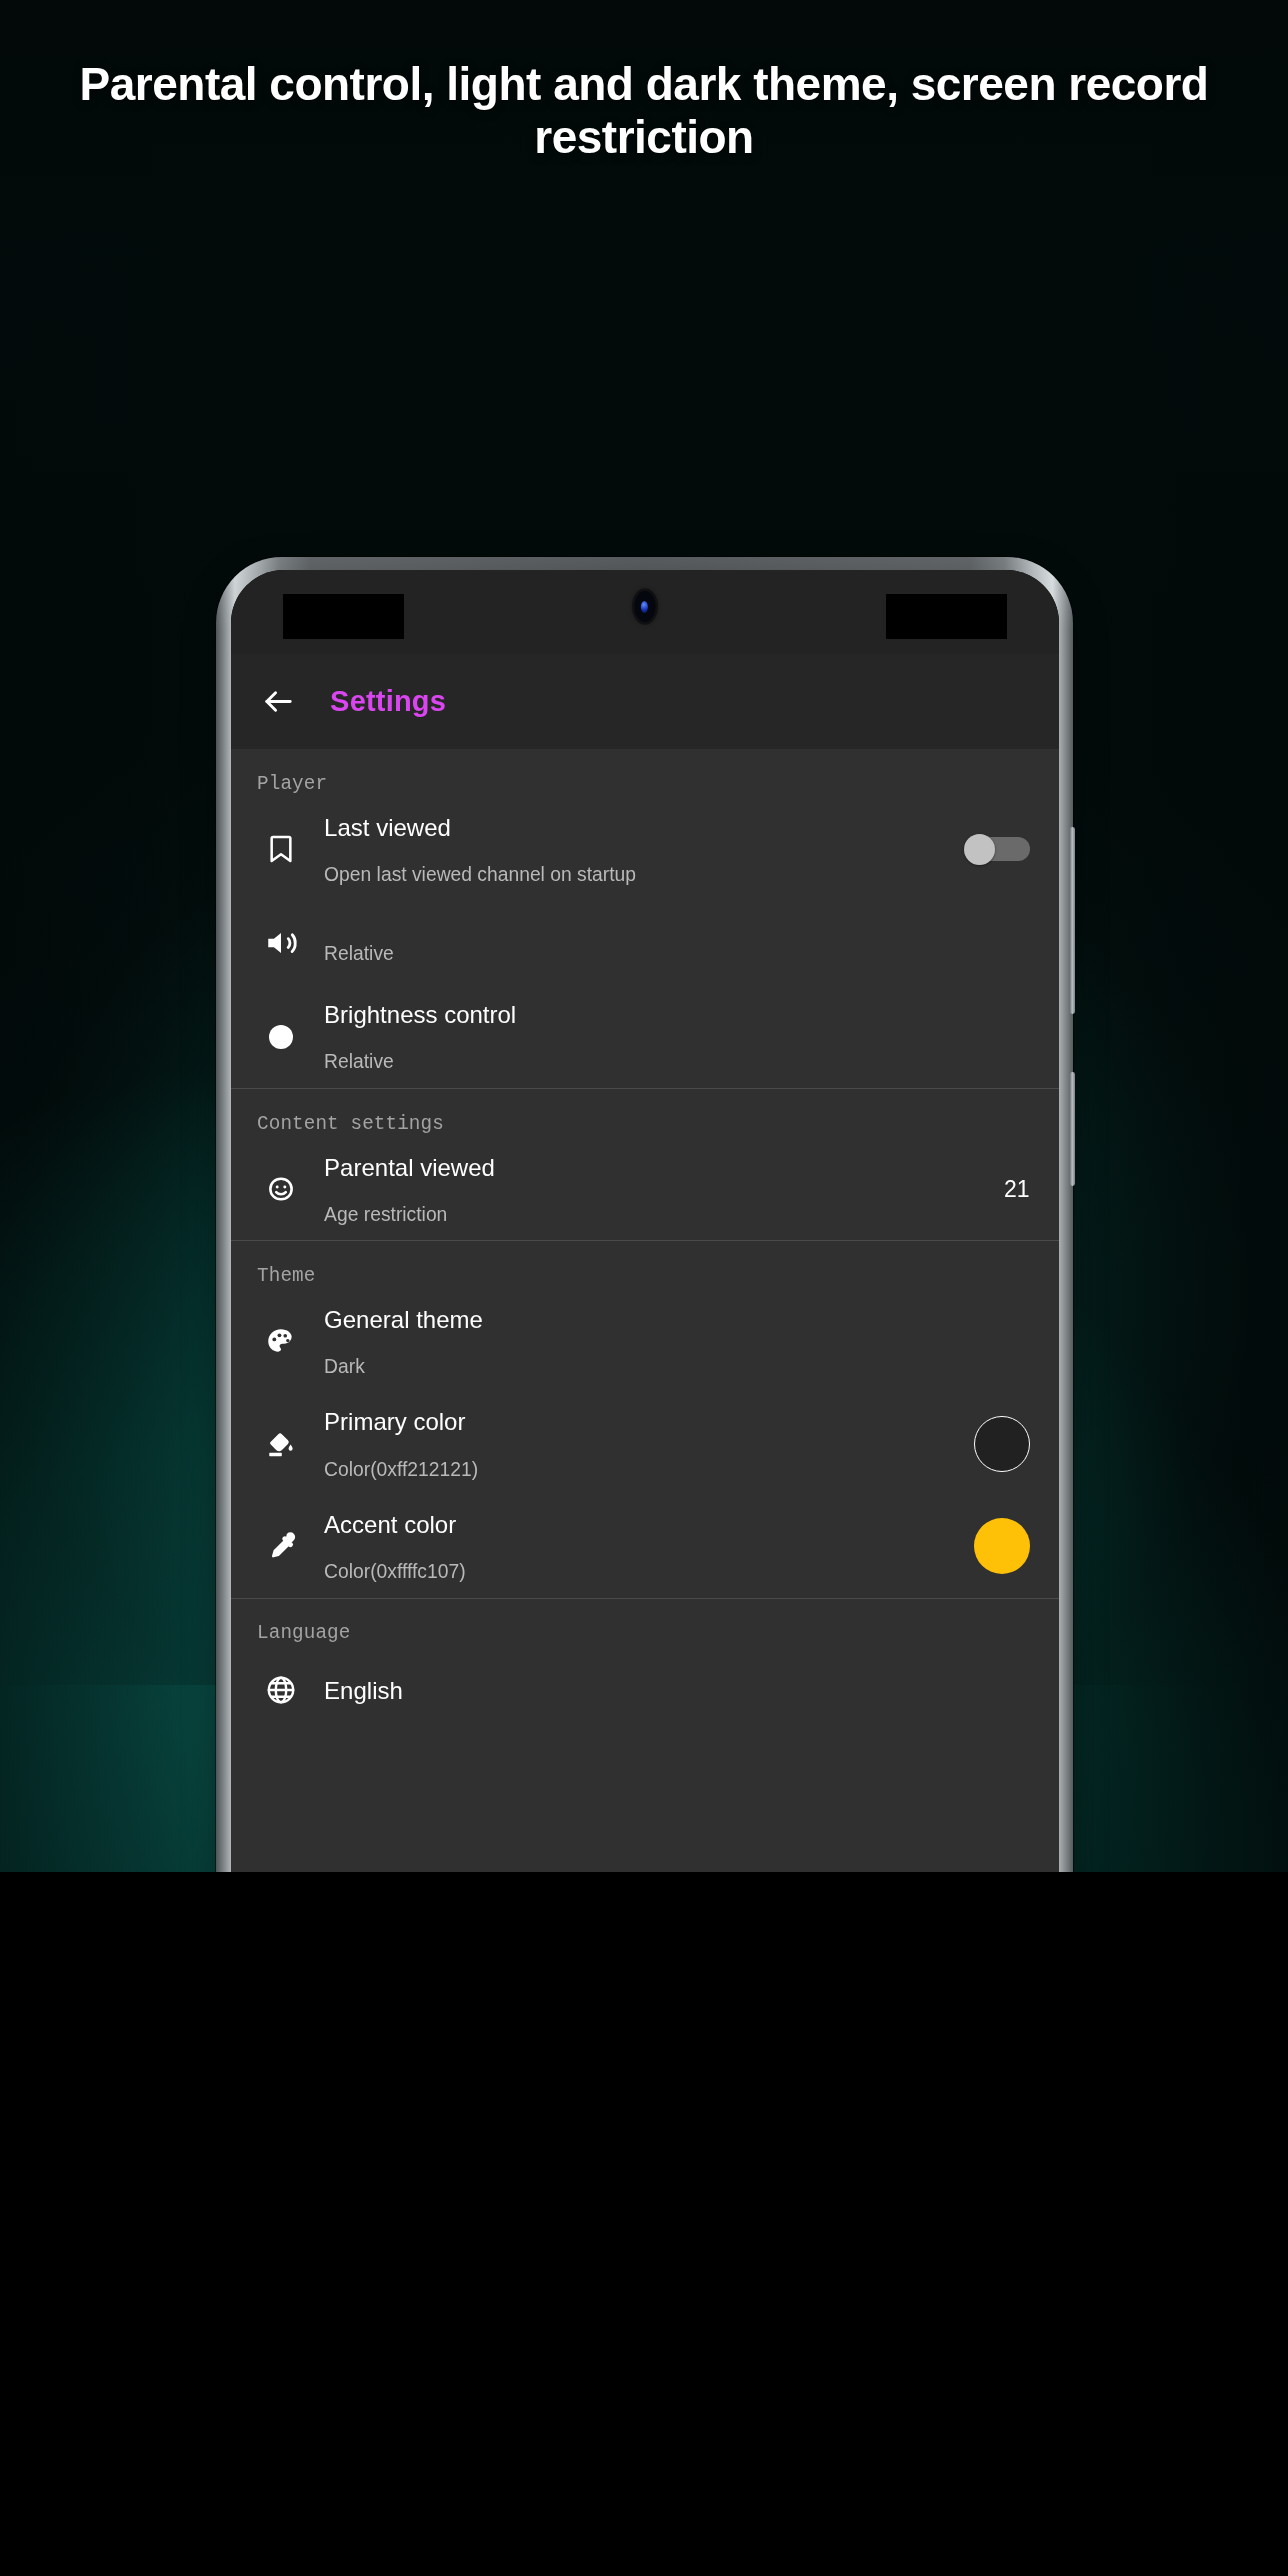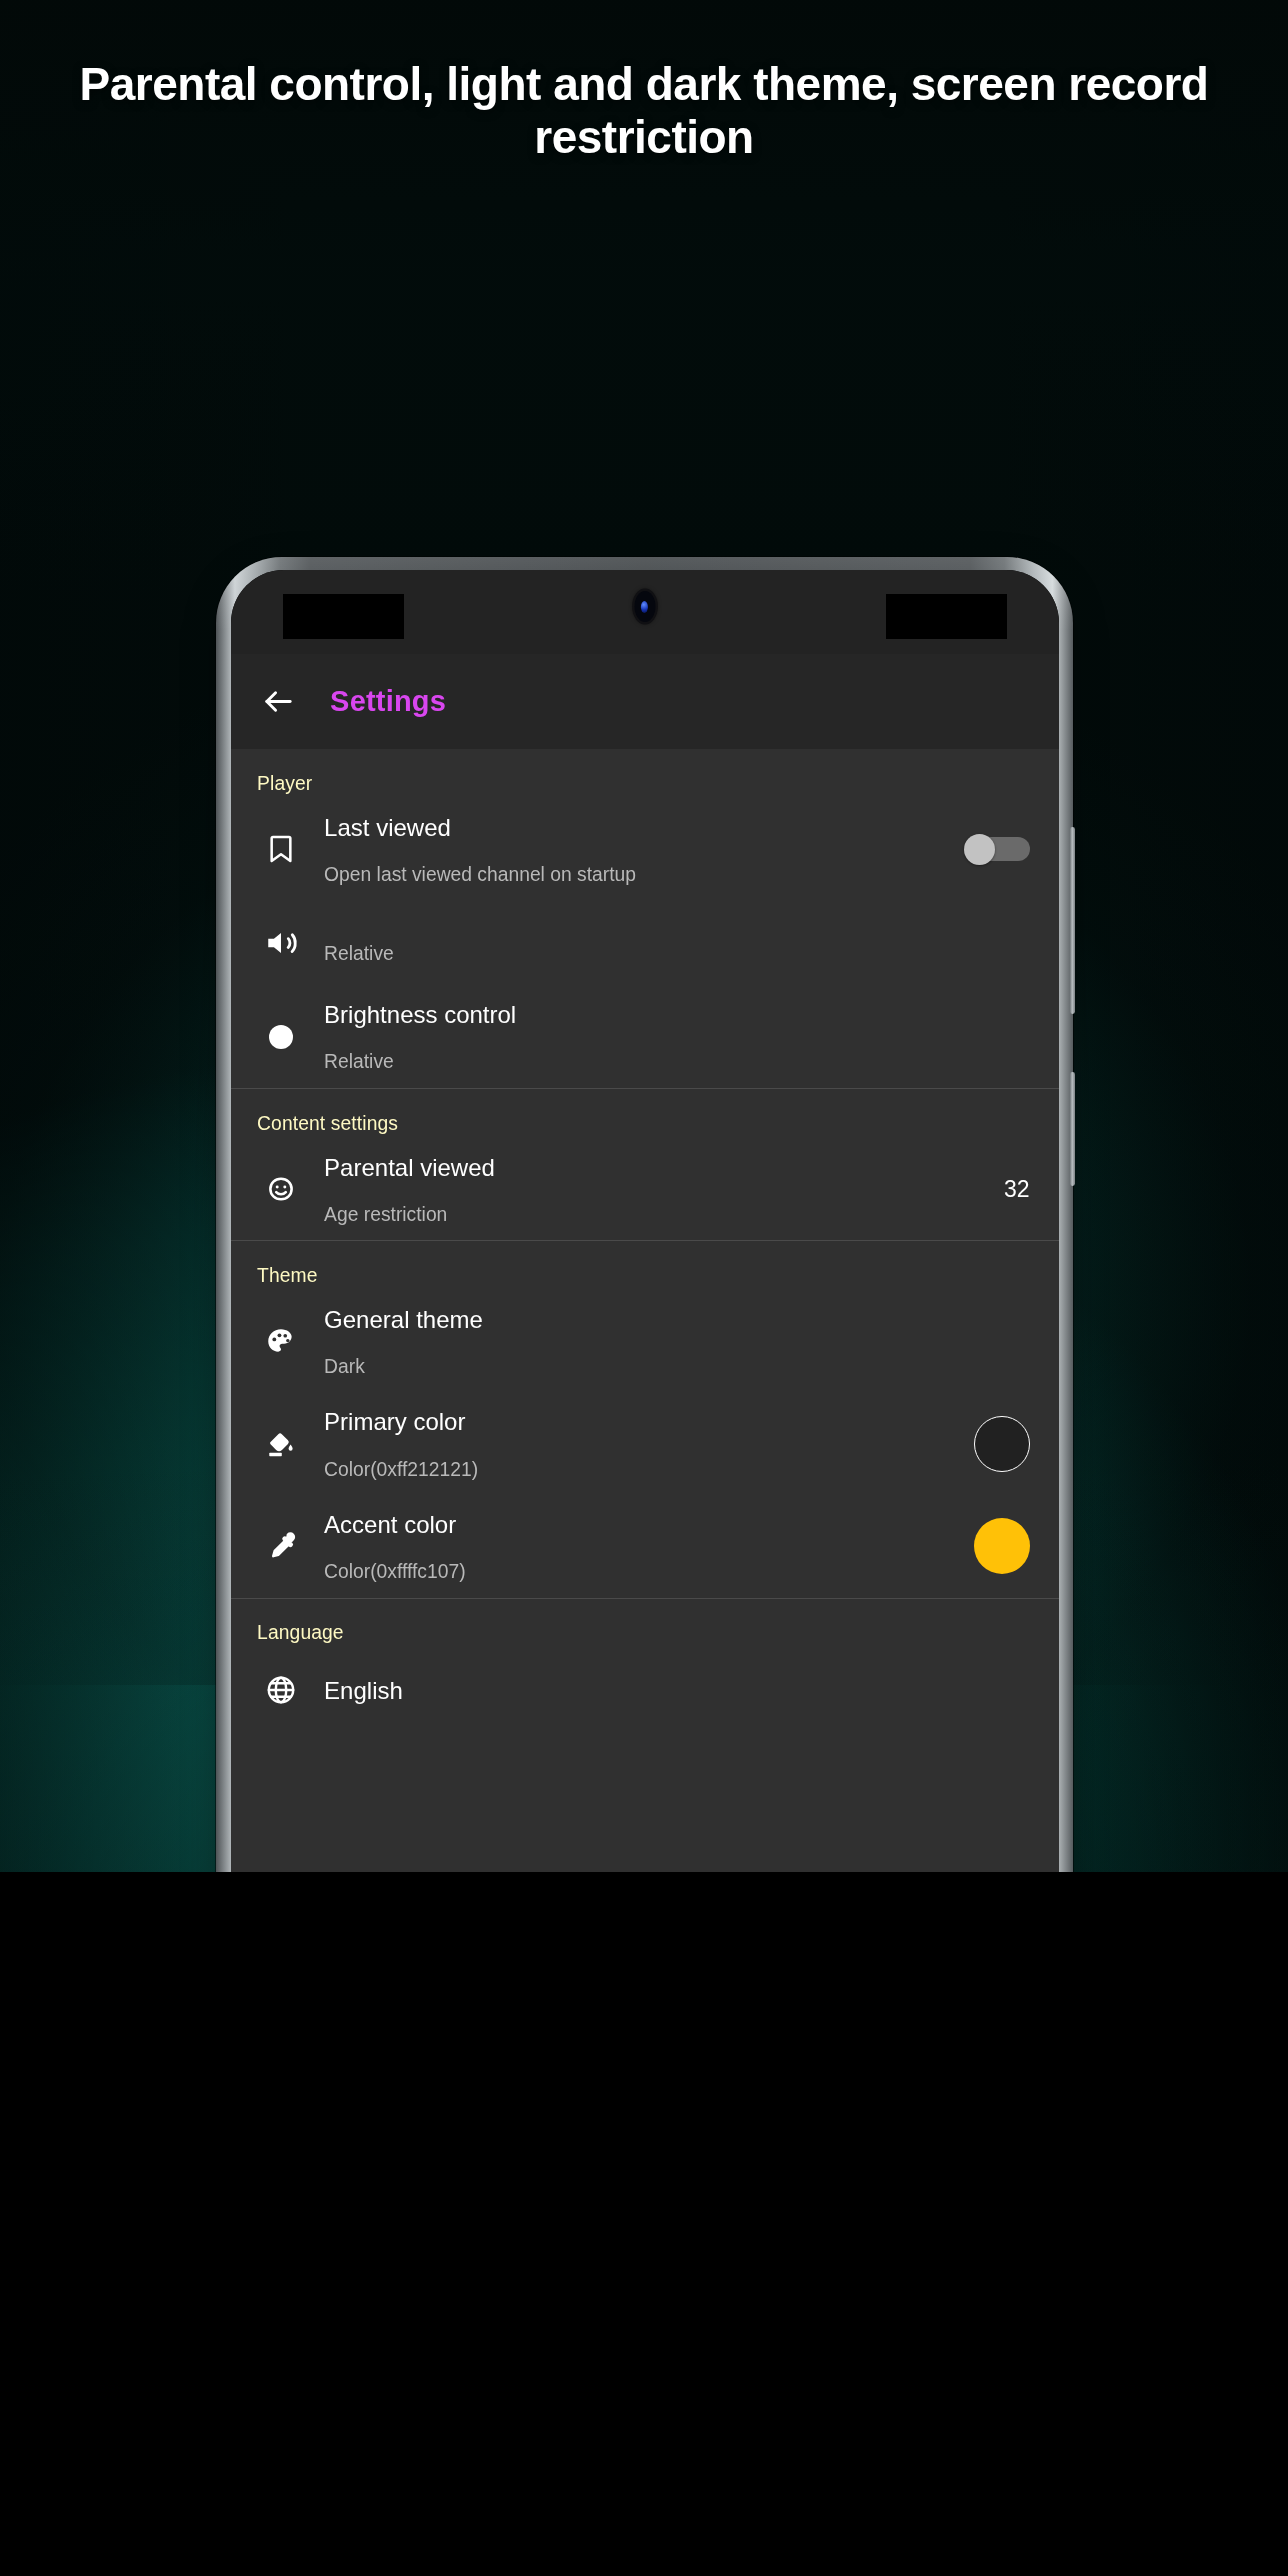--- a/index.html
+++ b/index.html
@@ -198,24 +198,25 @@
   }
 
   
   .settings-body {
     position: relative;
     background: #303030;
     height: 1125px;
     overflow: hidden;
   }
   .section-header {
-    color: #fef9c3;
+    color: #a3a3a3;
     font-size: 19.3px;
     padding: 24px 0 3.2px 26.6px;
     letter-spacing: 0.1px;
+    font-family: Liberation Mono, monospace;
   }
   .divider {
     height: 0.8px;
     background: #4a4a4a;
     margin: 0;
   }
   .row {
     display: flex;
     align-items: center;
     padding: 14.5px 29px 14.5px 26.6px;
@@ -407,21 +408,21 @@
               <path d="M4.5 12c0-4.2 3.3-7.2 7.5-7.2S19.5 7.8 19.5 12 16.2 19.2 12 19.2 4.5 16.2 4.5 12z"></path>
               <circle cx="9.3" cy="10.6" r="1.05" fill="#ffffff" stroke="none"></circle>
               <circle cx="14.7" cy="10.6" r="1.05" fill="#ffffff" stroke="none"></circle>
               <path d="M8.6 14.2a4.6 4.6 0 0 0 6.8 0"></path>
             </svg>
           </div>
           <div class="row-text">
             <div class="row-title">Parental viewed</div>
             <div class="row-sub">Age restriction</div>
           </div>
-          <div class="row-trailing">32</div>
+          <div class="row-trailing">21</div>
         </div>
 
         <div class="divider"></div>
 
         <div class="section-header">Theme</div>
 
         <div class="row">
           <div class="row-icon">
             <svg width="34" height="34" viewBox="0 0 24 24" fill="#ffffff" stroke="none">
               <path d="M12 3C7 3 3 6.8 3 11.5c0 4.2 3.2 7.3 7 7.3 1.3 0 2-.7 2-1.6 0-.5-.2-.8-.5-1.2-.3-.4-.5-.7-.5-1.2 0-.9.8-1.6 1.8-1.6h1.4c3.1 0 5.3-2.1 5.3-5C19.5 5.6 16.3 3 12 3z"></path>

